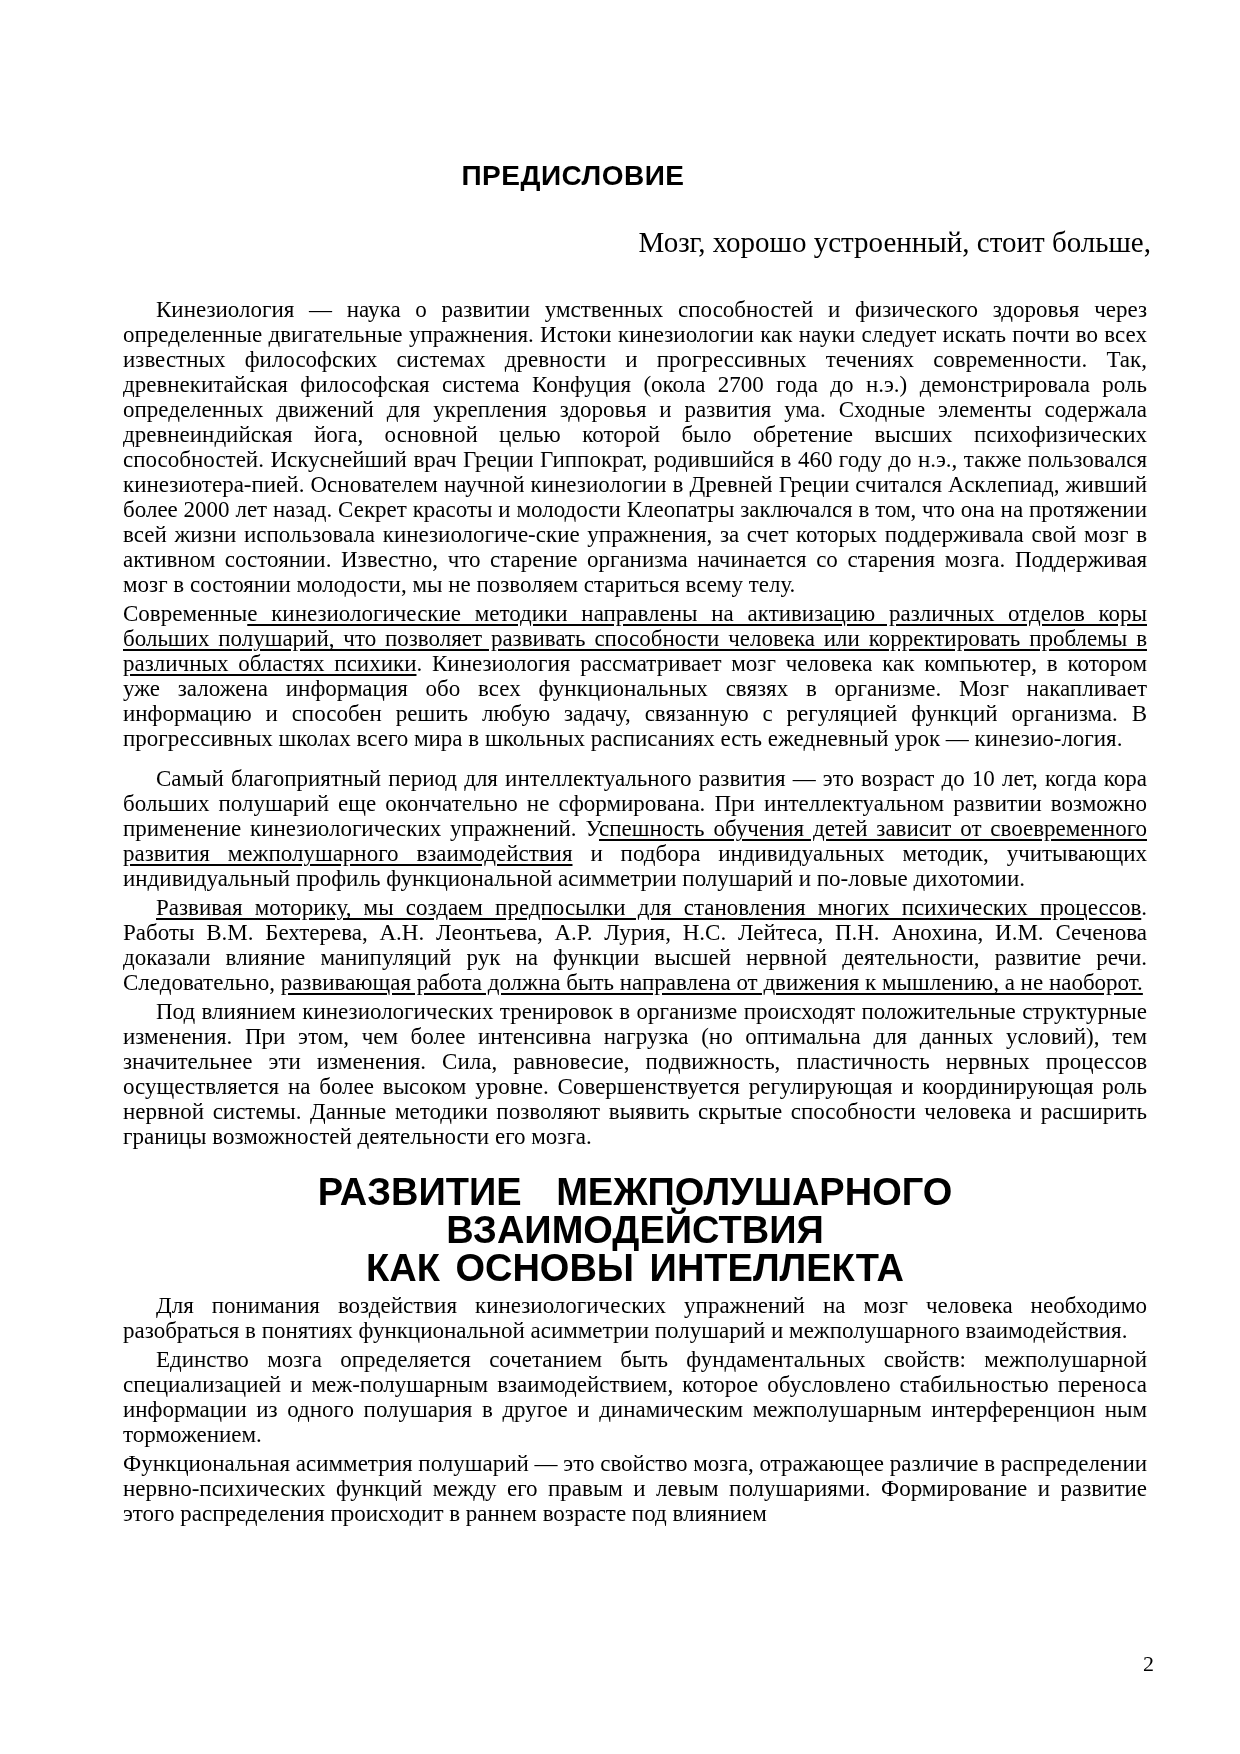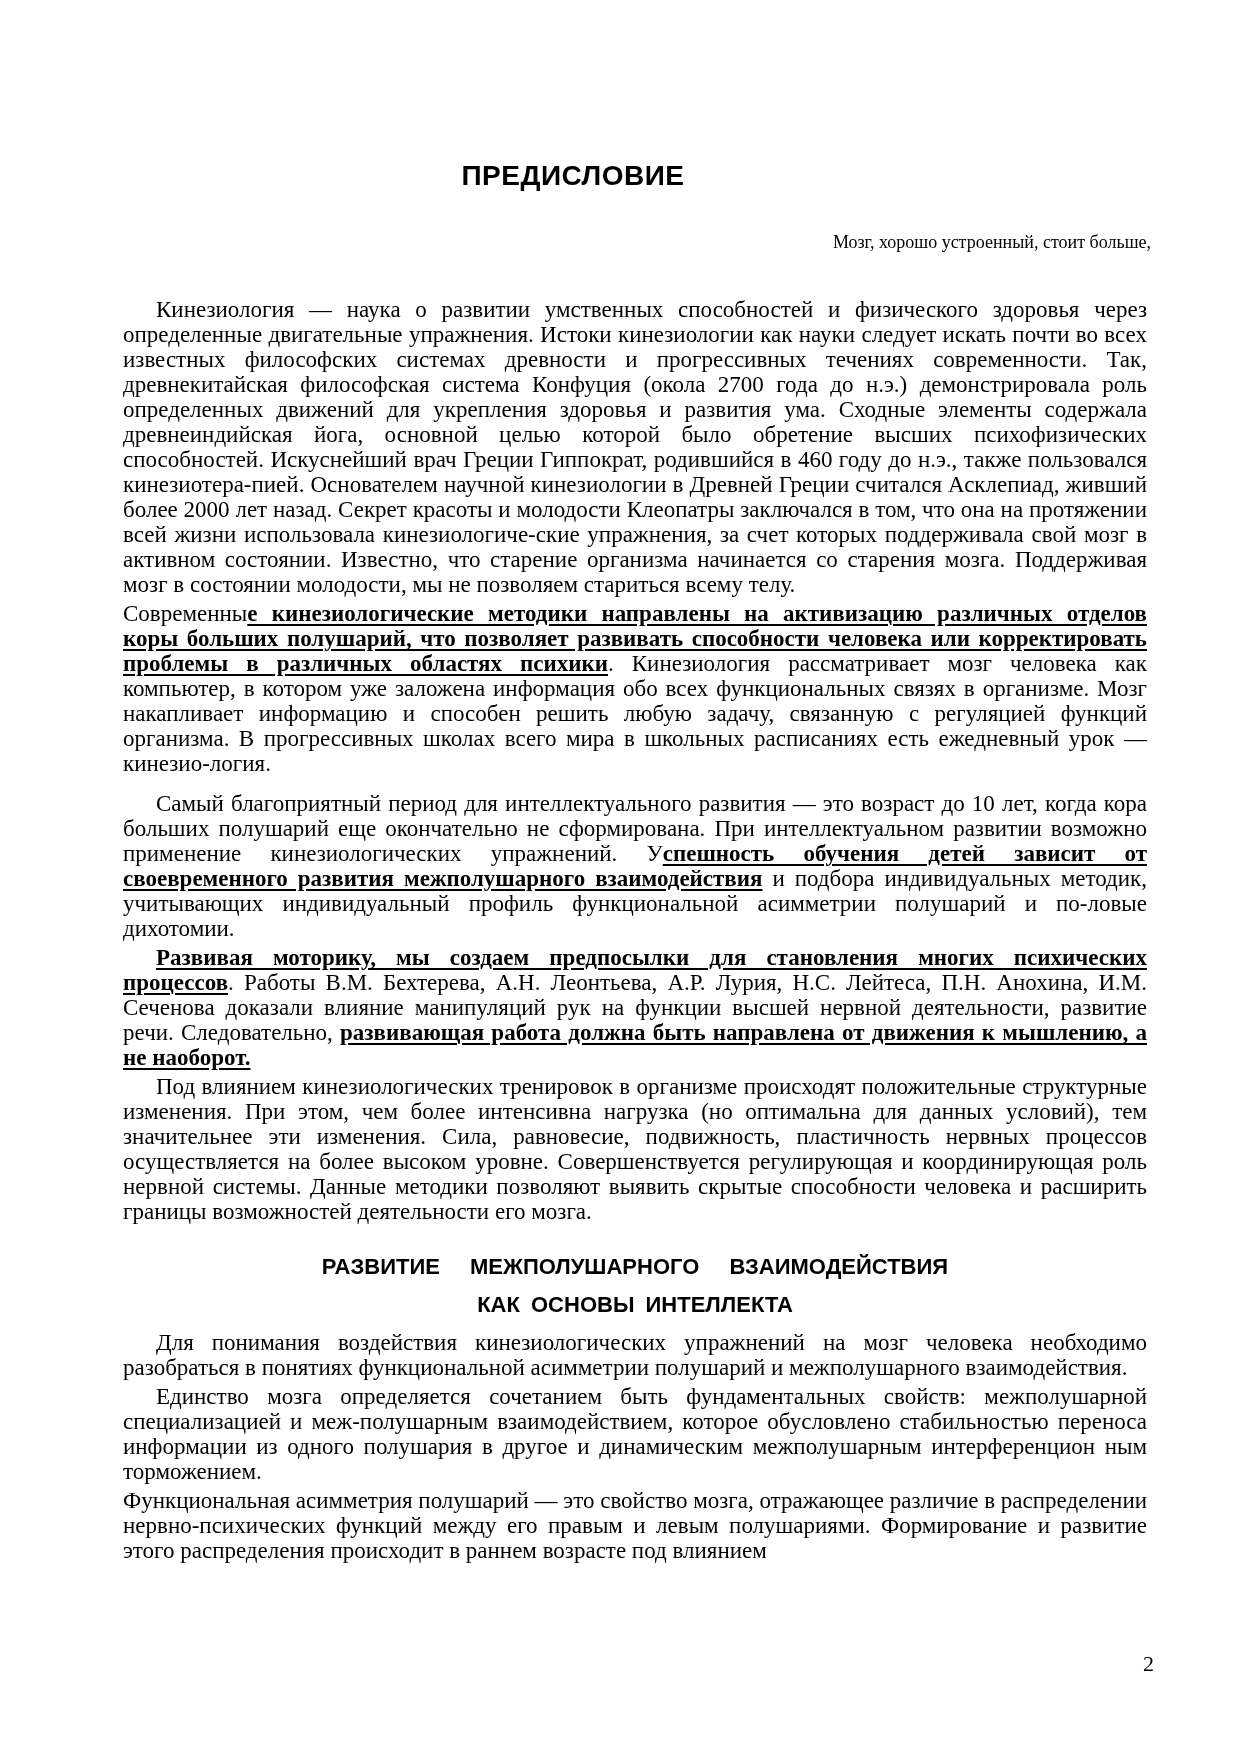--- a/index.html
+++ b/index.html
@@ -23,46 +23,45 @@
     text-align: center;
     font-family: "Liberation Sans", "DejaVu Sans", sans-serif;
     font-weight: bold;
     font-size: 28px;
     line-height: 32px;
     letter-spacing: 0.5px;
   }
   .epigraph {
     margin-top: 38px;
     text-align: right;
-    font-size: 18px;
+    font-size: 29px;
     line-height: 25.3px;
   }
   .epigraph .attr { font-style: italic; }
   .body-text { margin-top: 42px; }
   .para {
     margin: 4px;
     font-size: 23px;
     line-height: 25px;
     text-align: justify;
   }
   .para.indent { text-indent: 33px; }
   .para.gap { margin-top: 15px; }
   .u {
     text-decoration: underline;
     text-decoration-thickness: 2px;
     text-underline-offset: 3px;
-    font-weight: bold;
   }
   .h2 {
     margin-top: 24px;
     margin-bottom: 6px;
     text-align: center;
     font-family: "Liberation Sans", "DejaVu Sans", sans-serif;
     font-weight: bold;
-    font-size: 22px;
+    font-size: 38px;
     line-height: 38px;
   }
   .h2-line1 { word-spacing: 24px; }
   .h2-line2 { word-spacing: 5px; }
   .page-number {
     position: absolute;
     top: 1652px;
     right: 86px;
     font-size: 22px;
     line-height: 24px;

